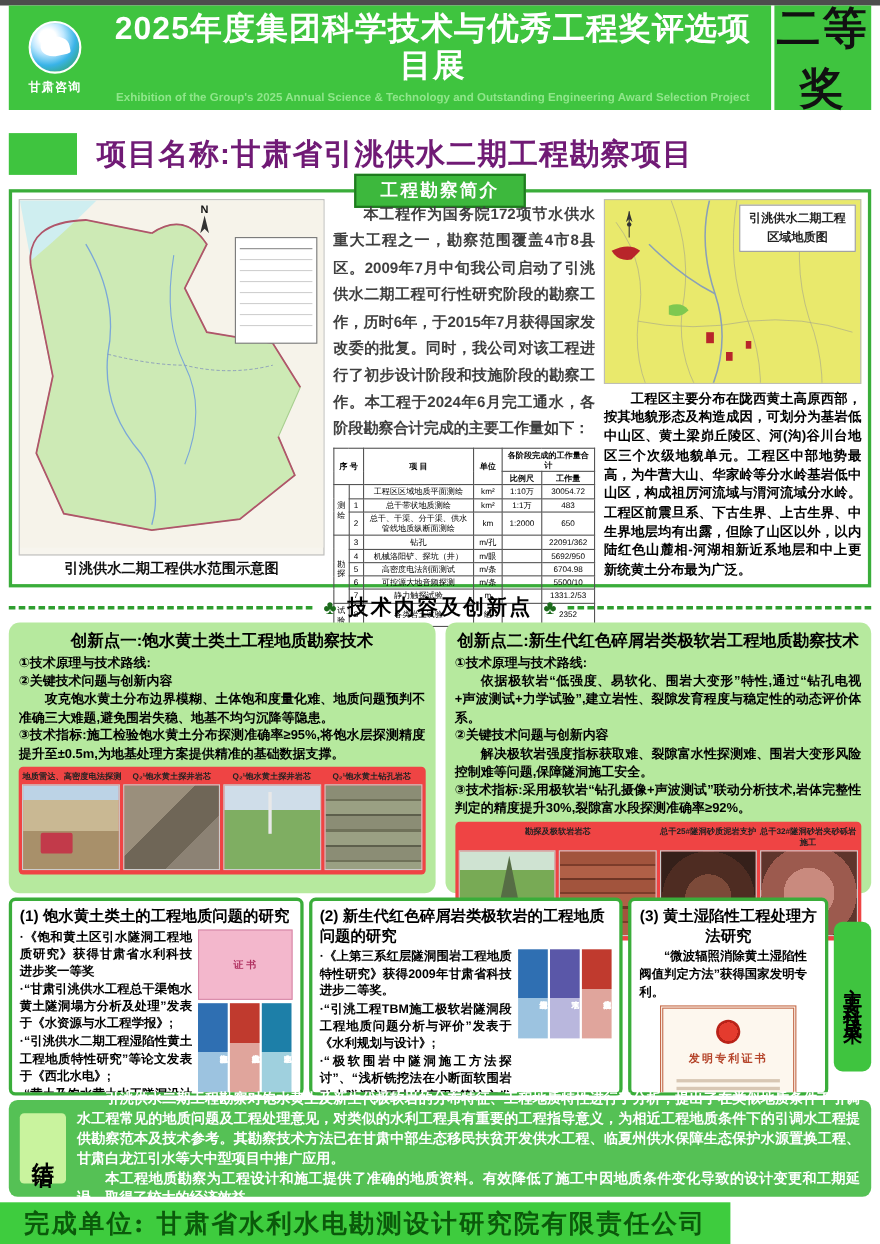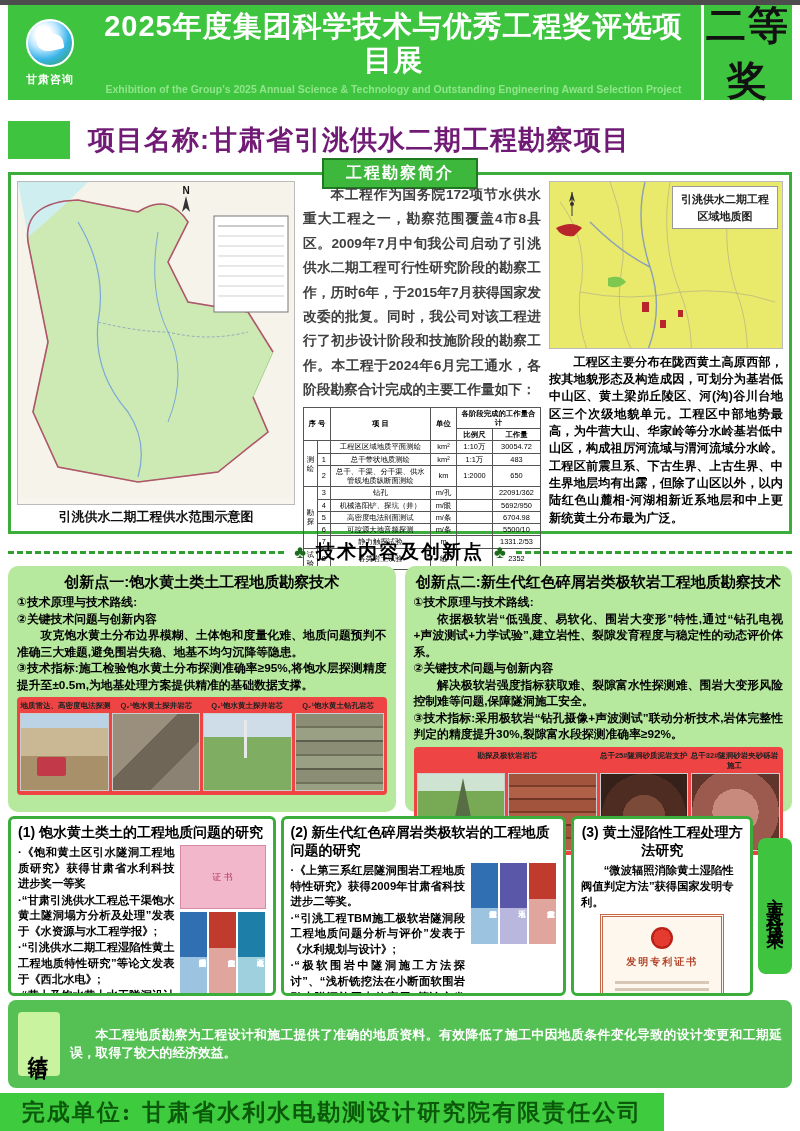--- a/index.html
+++ b/index.html
@@ -82,21 +82,21 @@
   .ach-box{background:#ffffff;border:3px solid #3aad3a;border-radius:6px;box-sizing:border-box;padding:5px 7px;overflow:hidden;}
   .ach1{width:269px;}
   .ach2{width:287px;}
   .ach3{width:183px;}
   .ach-title{font-size:14px;font-weight:bold;color:#000;margin:0 0 3px 0;}
   .ach-flex{display:flex;gap:5px;}
   .ach-text{flex:1;}
   .ach-text p{margin:0 0 1px 0;font-size:11.3px;font-weight:bold;line-height:1.38;color:#000;text-align:justify;}
   .thumb-col{width:86px;display:flex;flex-direction:column;gap:3px;align-items:center;}
   .cert-pink{width:84px;height:62px;background:#f3b7cc;border:1px solid #d789a8;display:flex;align-items:center;justify-content:center;
-        color:#b03060;font-size:9px;font-weight:normal;}
+        color:#b03060;font-size:9px;font-weight:bold;}
   .covers{display:flex;gap:2px;}
   .cover{width:27px;height:78px;font-size:7px;font-weight:bold;color:#fff;writing-mode:vertical-rl;text-orientation:upright;
         padding:3px 0 0 0;text-align:left;display:flex;justify-content:center;}
   .cv-blue{background:linear-gradient(#2f6fb2 0 55%,#9cc3e0 55% 100%);}
   .cv-red{background:linear-gradient(#c03a2e 0 45%,#e0a59c 45% 100%);}
   .cv-teal{background:linear-gradient(#1d7fa8 0 55%,#9fd0de 55% 100%);}
   .cv-purple{background:linear-gradient(#5a57a8 0 55%,#b9b7dd 55% 100%);}
   .patent{width:118px;height:118px;margin:4px auto 0 auto;background:#fdf7ee;border:3px double #c46a4a;position:relative;
         display:flex;flex-direction:column;align-items:center;}
   .patent .emblem{width:22px;height:22px;border-radius:50%;background:radial-gradient(#e43b2e 0 55%,#b92218 55% 100%);margin-top:10px;}
@@ -424,20 +424,21 @@
     <div class="side-label">
       <span>主要科技成果</span>
     </div>
   </div>
 
   <div class="conclusion">
     <div class="conc-label">
       <span>结语</span>
     </div>
     <div class="conc-text">
+      <p>引洮供水二期工程勘察对饱水黄土及新生代极软岩的分布特征、工程地质特性进行了分析，提出了在类似地质条件下引调水工程常见的地质问题及工程处理意见，对类似的水利工程具有重要的工程指导意义，为相近工程地质条件下的引调水工程提供勘察范本及技术参考。其勘察技术方法已在甘肃中部生态移民扶贫开发供水工程、临夏州供水保障生态保护水源置换工程、甘肃白龙江引水等大中型项目中推广应用。</p>
       <p>本工程地质勘察为工程设计和施工提供了准确的地质资料。有效降低了施工中因地质条件变化导致的设计变更和工期延误，取得了较大的经济效益。</p>
     </div>
   </div>
 
   <div class="footer-bar">
     <span class="footer-text">完成单位: 甘肃省水利水电勘测设计研究院有限责任公司</span>
   </div>
 </div>
 
 </body></html>

